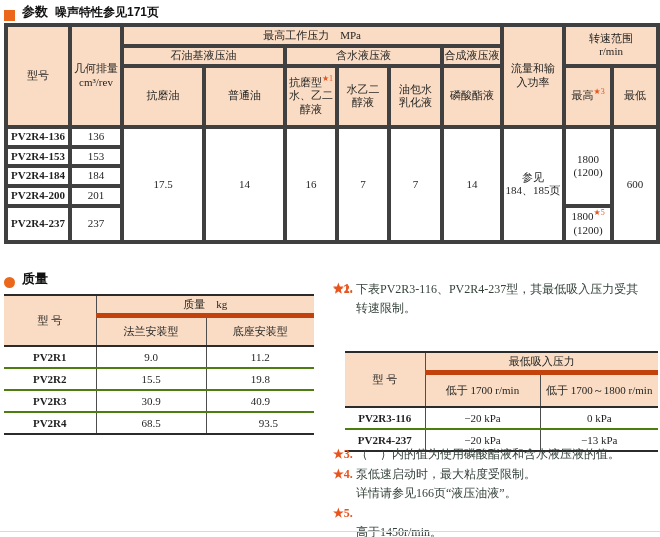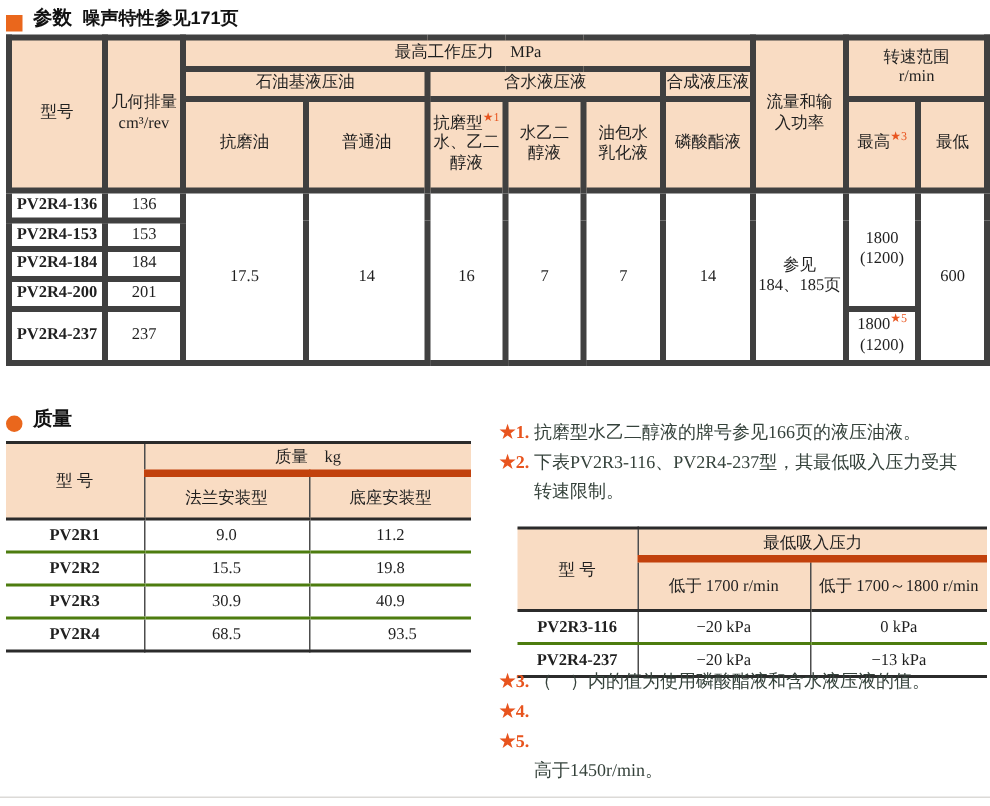--- a/index.html
+++ b/index.html
@@ -188,21 +188,20 @@
       <td class="bold" style="border-bottom:none;">PV2R4</td>
       <td class="vl" style="border-bottom:none;">68.5</td>
       <td class="vl" style="border-bottom:none;padding-left:16px;">93.5</td>
     </tr>
   </tbody>
     </table>
 
   <div class="notes" style="top:279px;">
     <div class="note">
       <span class="marker">★1.</span>
-      <span>抗磨型水乙二醇液的牌号参见166页的液压油液。</span>
     </div>
     <div class="note">
       <span class="marker">★2.</span>
       <span>下表PV2R3-116、PV2R4-237型，其最低吸入压力受其</span><br>
       <span>转速限制。</span>
     </div>
   </div>
 
   <table class="open-t" style="left:345px; top:351px; width:313px;">
     <colgroup>
@@ -232,21 +231,22 @@
   </tbody>
     </table>
 
   <div class="notes" style="top:445px;">
     <div class="note">
       <span class="marker">★3.</span>
       <span>（　）内的值为使用磷酸酯液和含水液压液的值。</span>
     </div>
     <div class="note">
       <span class="marker">★4.</span>
-      <br>
+      <span>泵低速启动时，最大粘度受限制。</span><br>
+      <span>详情请参见166页“液压油液”。</span>
     </div>
     <div class="note">
       <span class="marker">★5.</span>
       <br>
       <span>高于1450r/min。</span>
     </div>
   </div>
 
   <div class="bottom-line"></div>
 </div>

